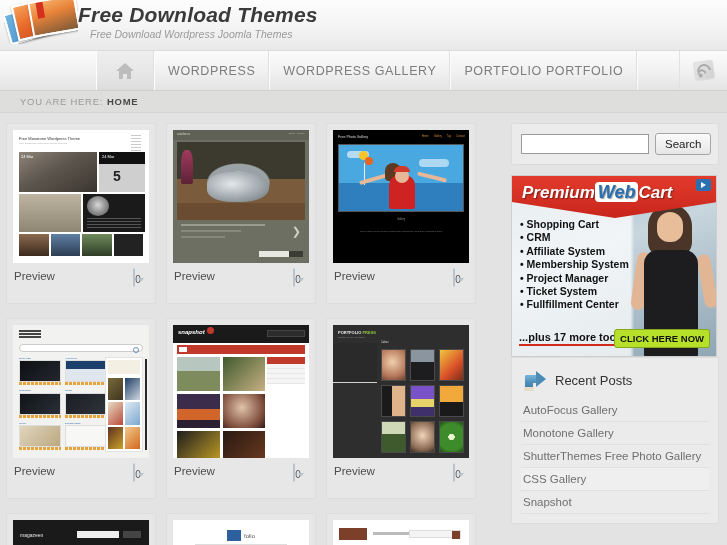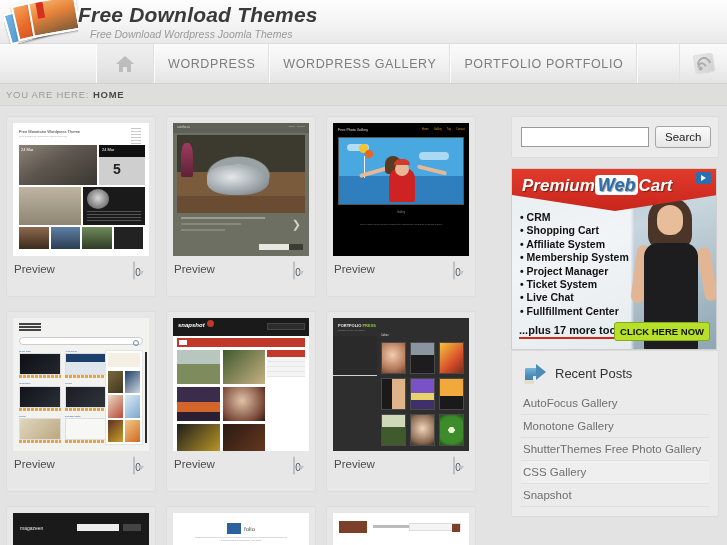--- a/index.html
+++ b/index.html
@@ -8,21 +8,21 @@
     width: 727px; height: 545px;
     overflow: hidden;
     background: #e3e3e3;
     font-family: "Liberation Sans", sans-serif;
     -webkit-font-smoothing: antialiased;
   }
   .page { position: relative; width: 727px; height: 545px; background: #e3e3e3; }
 
   
   .header {
-    position: relative; height: 44px;
+    position: relative; height: 51px;
     background: linear-gradient(to bottom, #fdfdfd 0%, #f4f4f4 55%, #e9e9e9 100%);
     border-bottom: 1px solid #dcdcdc;
   }
   .logo-mark {
     position: absolute; left: 4px; top: -4px; width: 74px; height: 48px;
     overflow: hidden;
   }
   .logo-mark .ph { position: absolute; border: 2px solid #fff; box-shadow: 0 1px 2px rgba(0,0,0,.35); }
   .logo-mark .ph1 {
     left: 2px; top: 12px; width: 44px; height: 32px;
@@ -131,21 +131,21 @@
     border-bottom-color: transparent; border-radius: 50%;
     transform: rotate(45deg);
   }
   .rss-icon .a1 { width: 9px; height: 9px; }
   .rss-icon .a2 { width: 14px; height: 14px; }
 
   
   .crumbbar {
     height: 22px; background: #dededc;
     border-bottom: 1px solid #d4d4d2;
-    display: flex; align-items: center; padding-left: 6px;
+    display: flex; align-items: center; padding-left: 20px;
   }
   .crumb-label {
     font-size: 9.5px; color: #9b9b9b; letter-spacing: .7px;
   }
   .crumb-current {
     font-size: 9.5px; color: #4a4a4a; font-weight: bold;
     letter-spacing: .7px; margin-left: 4px;
   }
 
   
@@ -836,27 +836,26 @@
           <span class="hair"></span>
             <span class="face"></span>
           <span class="armL"></span>
             <span class="armR"></span>
             <span class="body"></span>
         </div>
         <div class="ad-umbrella"></div>
         <div class="ad-title"><span>Premium</span><span class="web">Web</span><span>Cart</span></div>
         <div class="ad-badge"></div>
         <ul class="ad-list">
+          <li>Shopping Cart</li>
           <li>CRM</li>
-          <li>Shopping Cart</li>
           <li>Affiliate System</li>
           <li>Membership System</li>
           <li>Project Manager</li>
           <li>Ticket System</li>
-          <li>Live Chat</li>
           <li>Fullfillment Center</li>
         </ul>
         <div class="ad-plus">...plus 17 more tools</div>
         <div class="ad-cta">CLICK HERE NOW</div>
       </div>
 
       <div class="widget">
         <div class="widget-head">
           <span class="arrow-icon">
             <span class="stem"></span>

